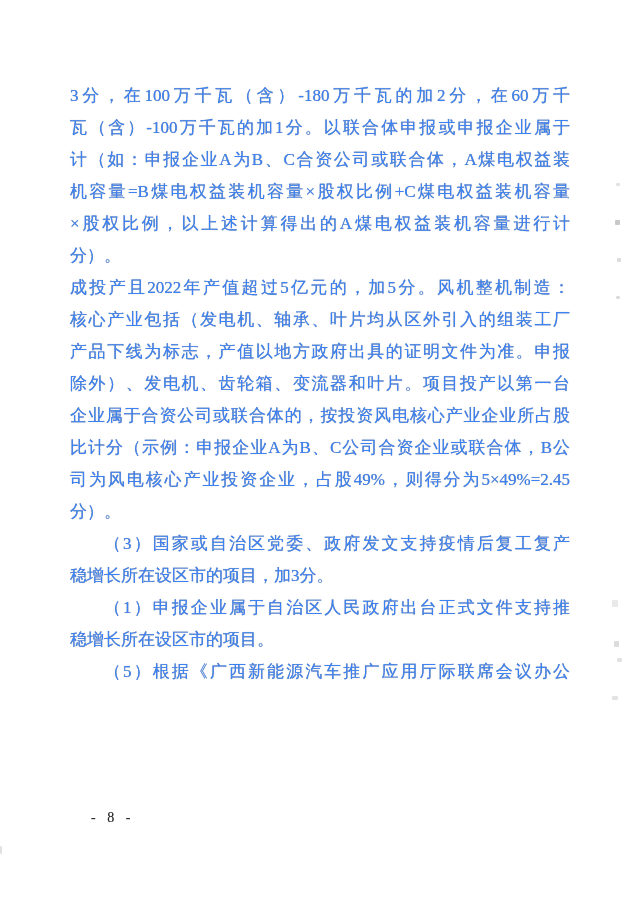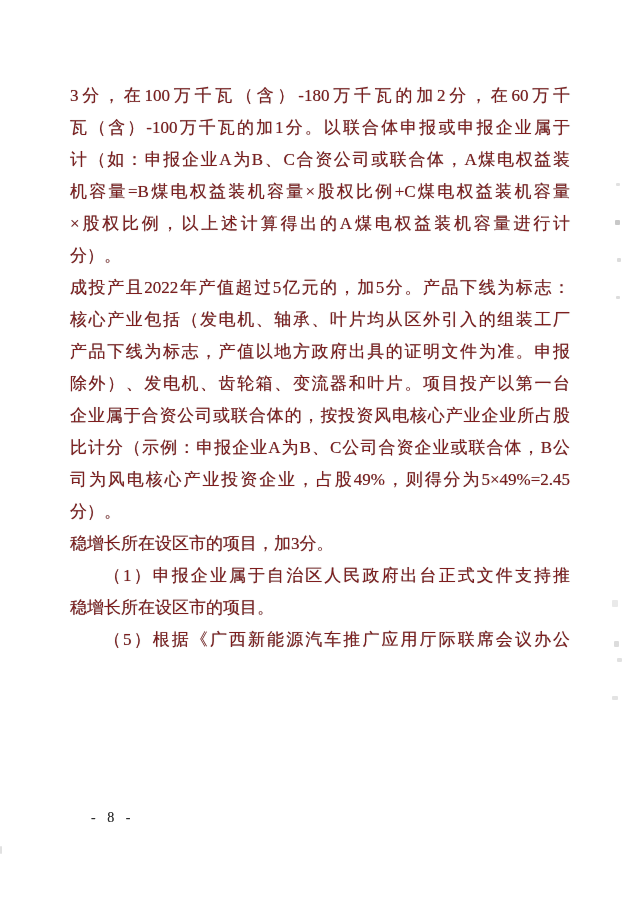--- a/index.html
+++ b/index.html
@@ -17,21 +17,21 @@
   .page {
     position: absolute;
     inset: 0;
     background: #ffffff;
   }
   .text-block {
     position: absolute;
     left: 70px;
     top: 80px;
     width: 500px;
-    color: #7f1d1d;
+    color: #3b82f6;
     font-size: 17px;
     line-height: 32px;
     text-shadow: 0 0 0.7px rgba(20,20,20,0.55);
   }
   .line {
     height: 32px;
     text-align: justify;
     text-align-last: justify;
     text-justify: inter-character;
     white-space: normal;
@@ -74,29 +74,30 @@
 
   <div class="text-block">
 
     <div class="line">3分，在100万千瓦（含）-180万千瓦的加2分，在60万千</div>
     <div class="line">瓦（含）-100万千瓦的加1分。以联合体申报或申报企业属于</div>
     <div class="line">计（如：申报企业A为B、C合资公司或联合体，A煤电权益装</div>
     <div class="line">机容量=B煤电权益装机容量×股权比例+C煤电权益装机容量</div>
     <div class="line">×股权比例，以上述计算得出的A煤电权益装机容量进行计</div>
     <div class="line last">分）。</div>
 
-    <div class="line">成投产且2022年产值超过5亿元的，加5分。产品下线为标志：</div>
+    <div class="line">成投产且2022年产值超过5亿元的，加5分。风机整机制造：</div>
     <div class="line">核心产业包括（发电机、轴承、叶片均从区外引入的组装工厂</div>
     <div class="line">产品下线为标志，产值以地方政府出具的证明文件为准。申报</div>
     <div class="line">除外）、发电机、齿轮箱、变流器和叶片。项目投产以第一台</div>
     <div class="line">企业属于合资公司或联合体的，按投资风电核心产业企业所占股</div>
     <div class="line">比计分（示例：申报企业A为B、C公司合资企业或联合体，B公</div>
     <div class="line">司为风电核心产业投资企业，占股49%，则得分为5×49%=2.45</div>
     <div class="line last">分）。</div>
 
+    <div class="line indent">（3）国家或自治区党委、政府发文支持疫情后复工复产</div>
     <div class="line last">稳增长所在设区市的项目，加3分。</div>
 
     <div class="line indent">（1）申报企业属于自治区人民政府出台正式文件支持推</div>
     <div class="line last">稳增长所在设区市的项目。</div>
 
     <div class="line indent">（5）根据《广西新能源汽车推广应用厅际联席会议办公</div>
   </div>
 
   <div class="page-number">- 8 -</div>
 

